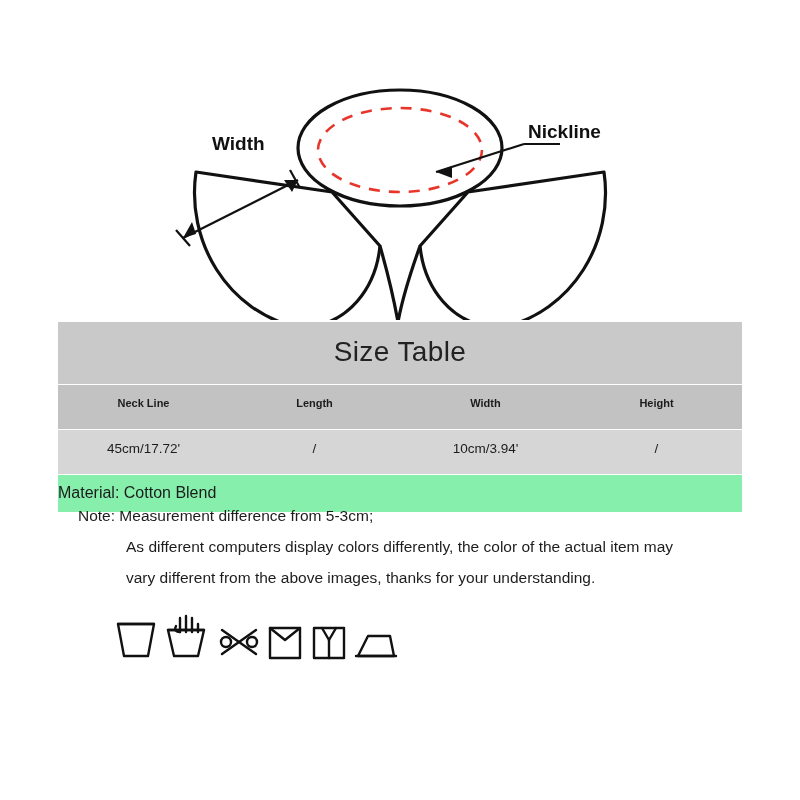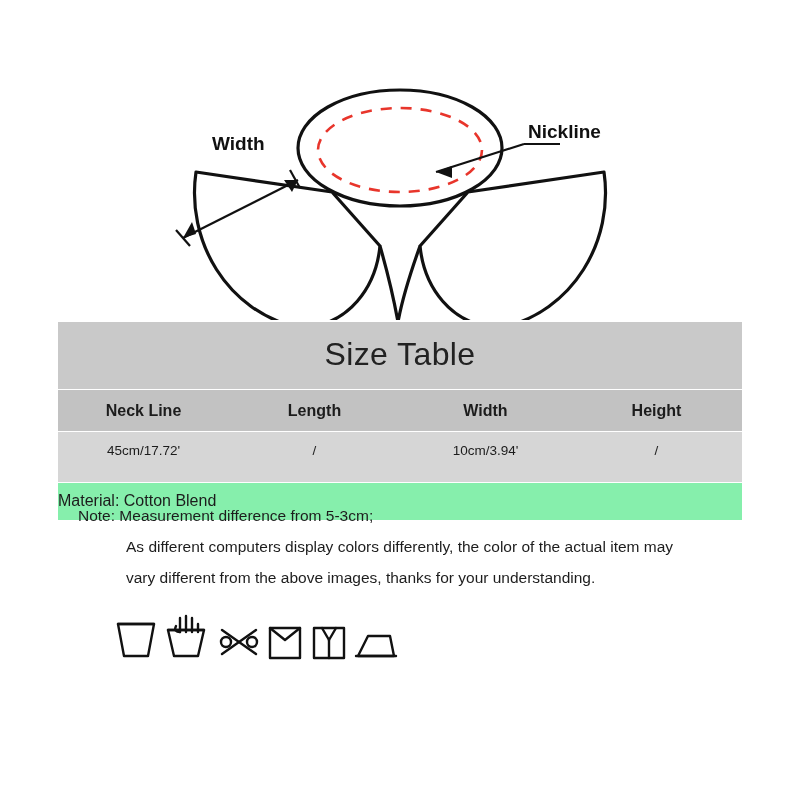--- a/index.html
+++ b/index.html
@@ -36,48 +36,48 @@
   
   .size-table {
     position: absolute;
     left: 58px;
     top: 322px;
     width: 684px;
   }
   .table-title {
     background: #c9c9c9;
     color: #222;
-    font-size: 32px;
+    font-size: 28px;
     text-align: center;
     padding: 14px 0 16px 0;
     letter-spacing: 0.4px;
   }
   .table-head {
     display: flex;
     background: #c2c2c2;
     border-top: 1px solid #ffffff;
   }
   .table-head .cell {
     flex: 1;
     text-align: center;
-    font-size: 16px;
+    font-size: 11px;
     font-weight: bold;
-    padding: 12px 0 11px 0;
+    padding: 12px 0 20px 0;
     color: #1c1c1c;
   }
   .table-row {
     display: flex;
     background: #d6d6d6;
     border-top: 1px solid #ffffff;
   }
   .table-row .cell {
     flex: 1;
     text-align: center;
     font-size: 13.5px;
-    padding: 11px 0 24px 0;
+    padding: 11px 0 18px 0;
     color: #1c1c1c;
   }
   .material-row {
     background: #86efac;
     font-size: 16px;
     padding: 9px 0 10px 0;
     color: #1c1c1c;
     border-top: 1px solid #ffffff;
   }
 

